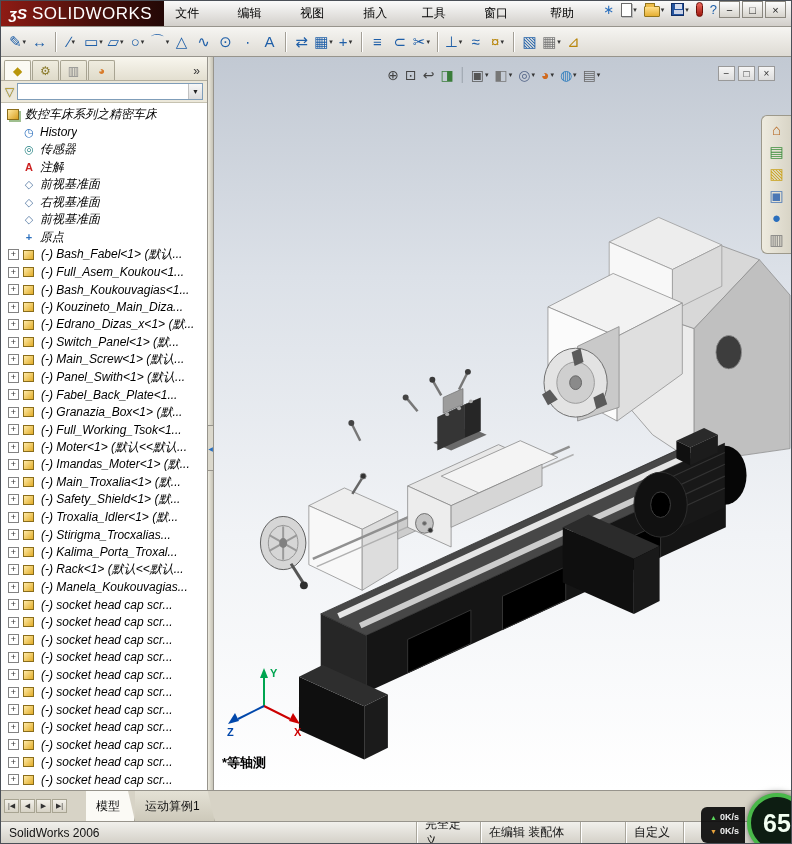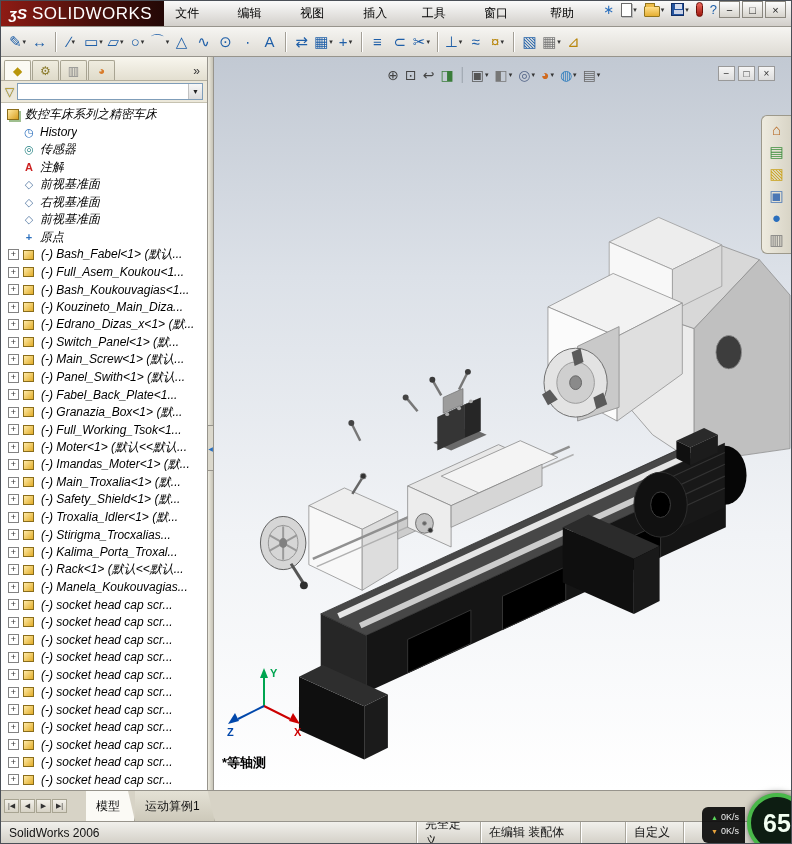--- a/index.html
+++ b/index.html
@@ -83,21 +83,21 @@
   .dtab:not(.active) { background:linear-gradient(#e4e1d5,#cdc9ba); }
 
   
   .statusbar { height:22px; flex:none; display:flex; align-items:center; background:linear-gradient(#f1f0ec,#d4d1c8); border-top:1px solid #97948c; font-size:12px; color:#111; }
   .sb-app { padding:0 8px; }
   .sb-right { margin-left:auto; display:flex; align-items:center; height:100%; }
   .sb-seg { height:100%; display:flex; align-items:center; padding:0 8px; border-left:1px solid #a9a69c; box-shadow:inset 1px 0 0 #fff; overflow:hidden; }
 
   
   .overlay { position:absolute; right:0; bottom:0; display:flex; align-items:flex-end; z-index:50; }
-  .speedbox { background:rgba(12,12,12,.93); border-radius:6px 0 0 6px; padding:4px 6px 4px 9px; color:#eee; font-size:9px; line-height:1.55; }
+  .speedbox { background:rgba(12,12,12,.93); border-radius:6px 0 0 6px; padding:4px 6px 4px 9px; color:#eee; font-size:9px; line-height:1.55;font-weight:bold; }
   .speedrow { display:flex; align-items:center; gap:3px; }
   .sr-up { color:#5ad65a; font-size:7px; }
   .sr-dn { color:#e8a33c; font-size:7px; }
   .bigcircle { width:60px; height:60px; border-radius:50%; background:#0d1d12; border:4px solid #49b849; color:#f2fff2; font-size:25px; font-weight:bold; display:flex; align-items:center; justify-content:center; margin:0 -16px -10px 2px; box-shadow:0 0 7px rgba(0,0,0,.55); }
 </style>
 </head>
 <body>
 
 <div class="window">
 

